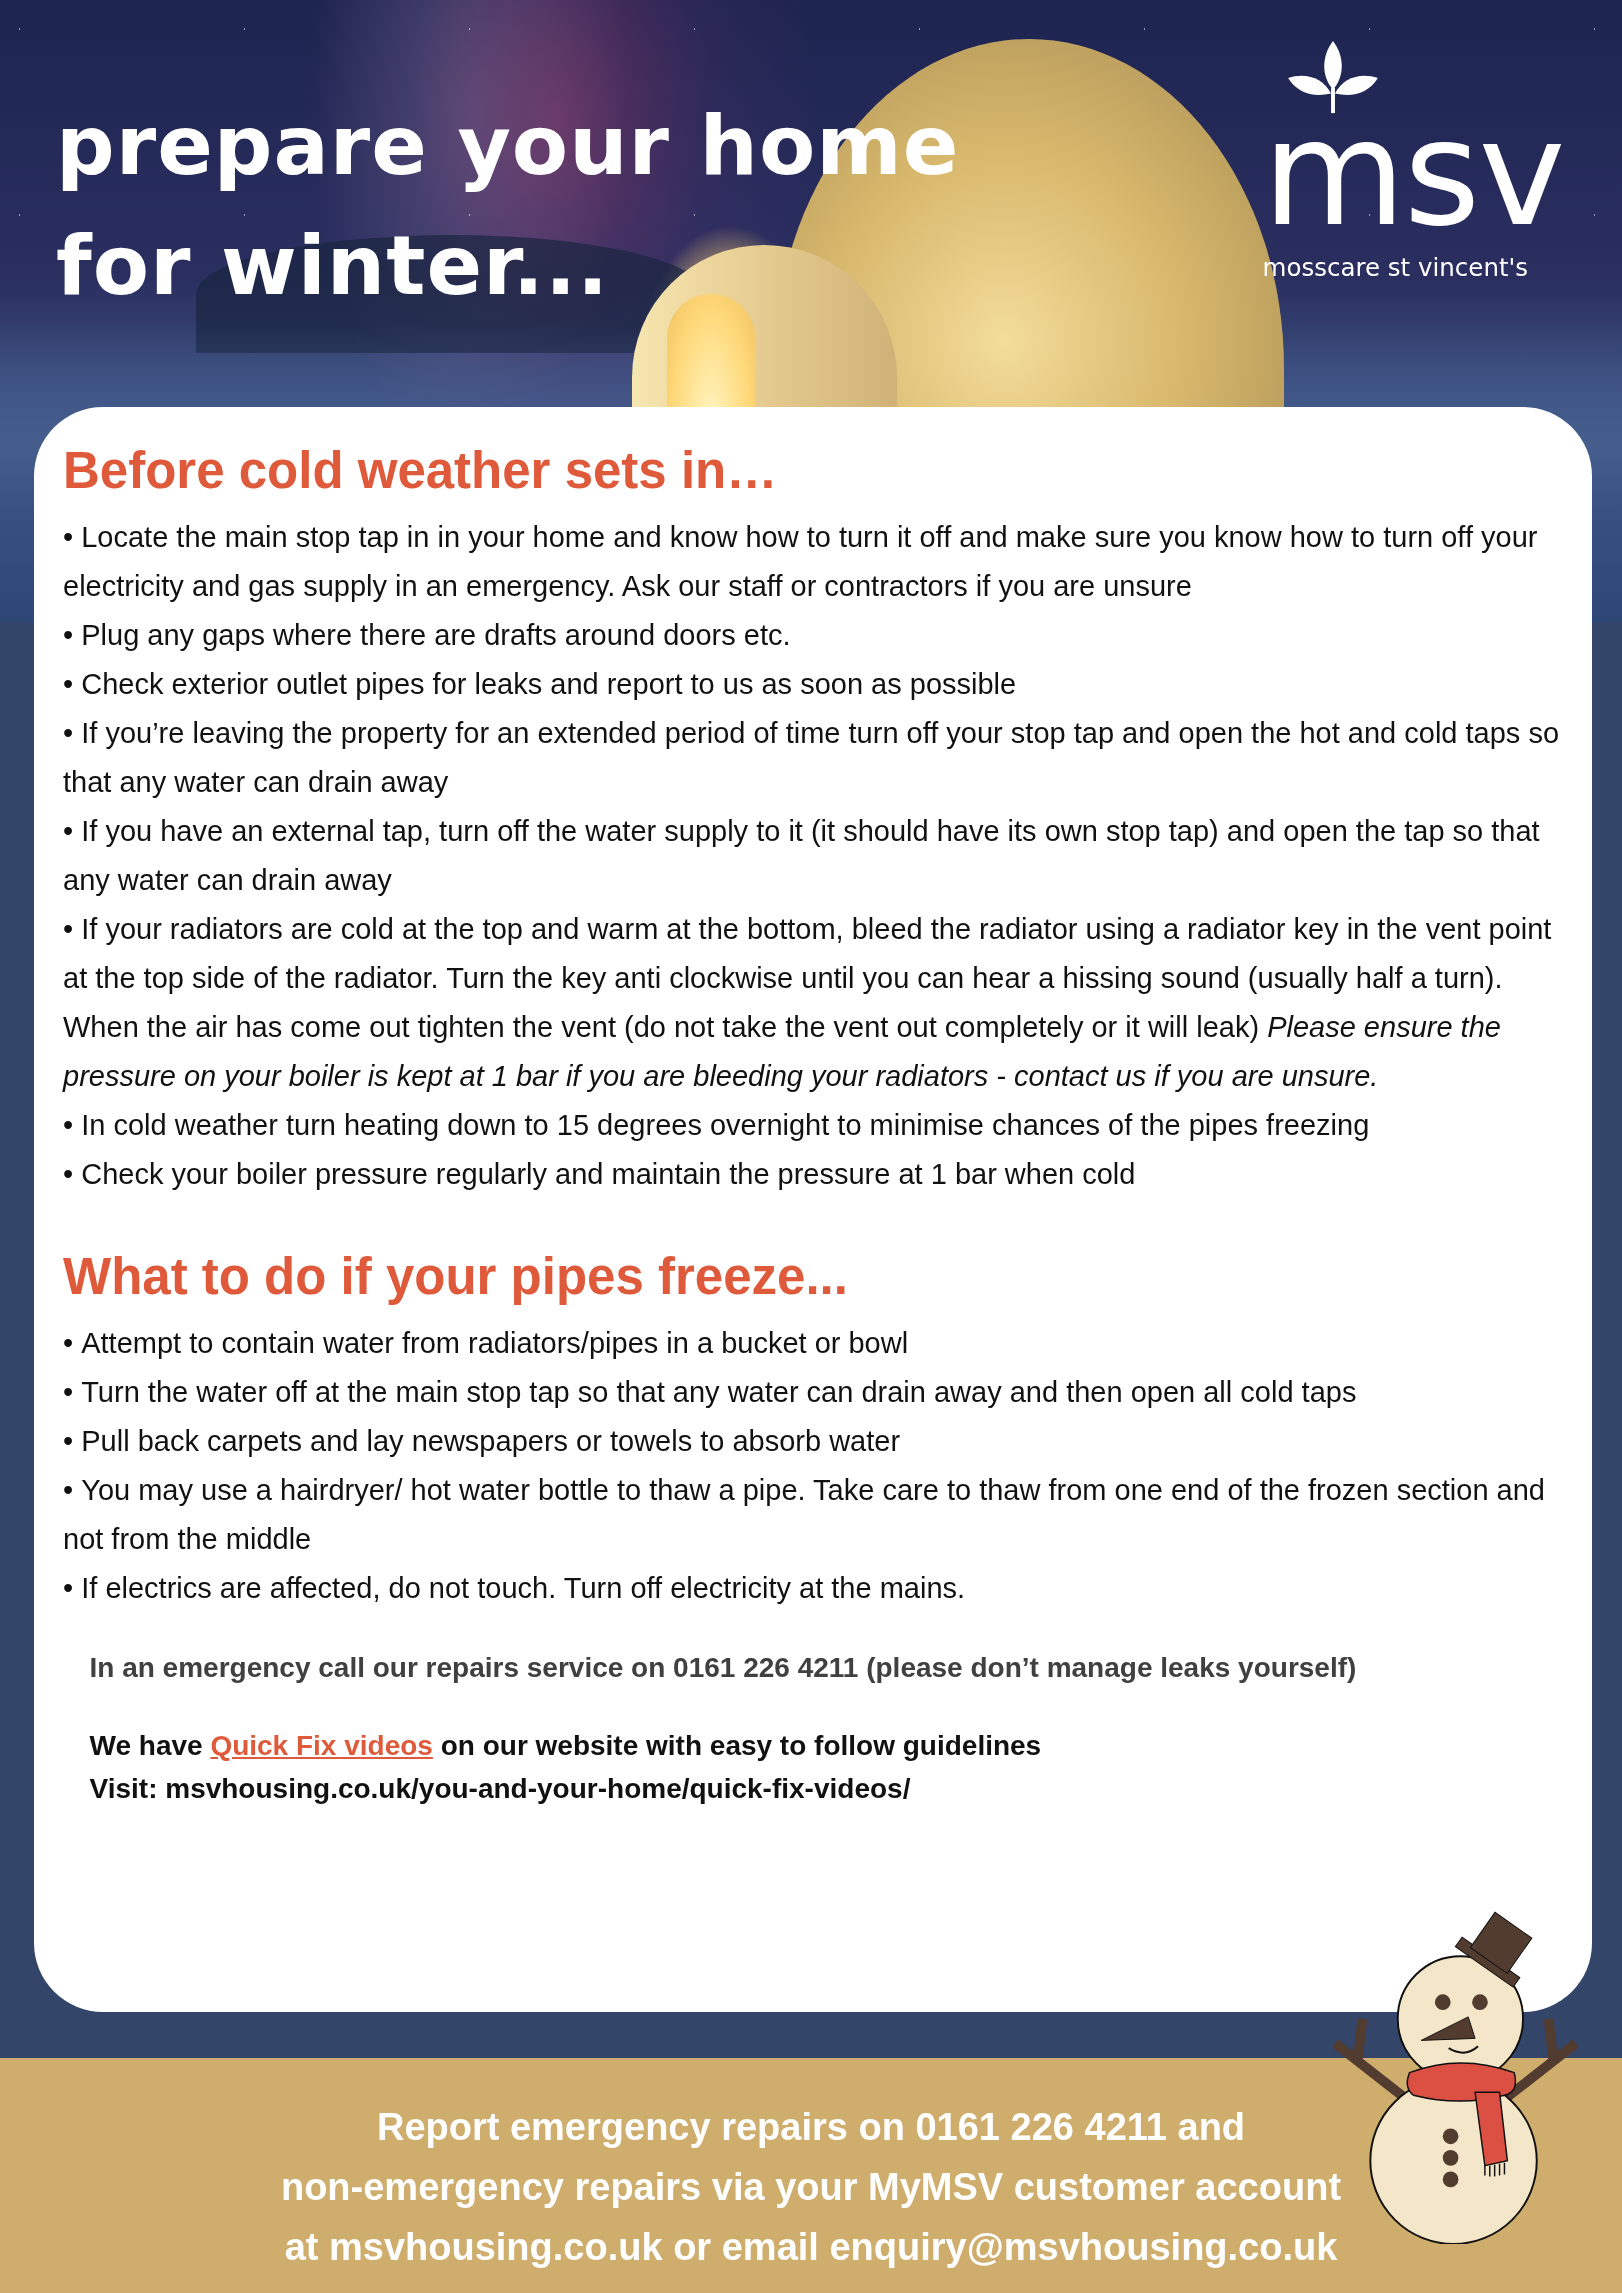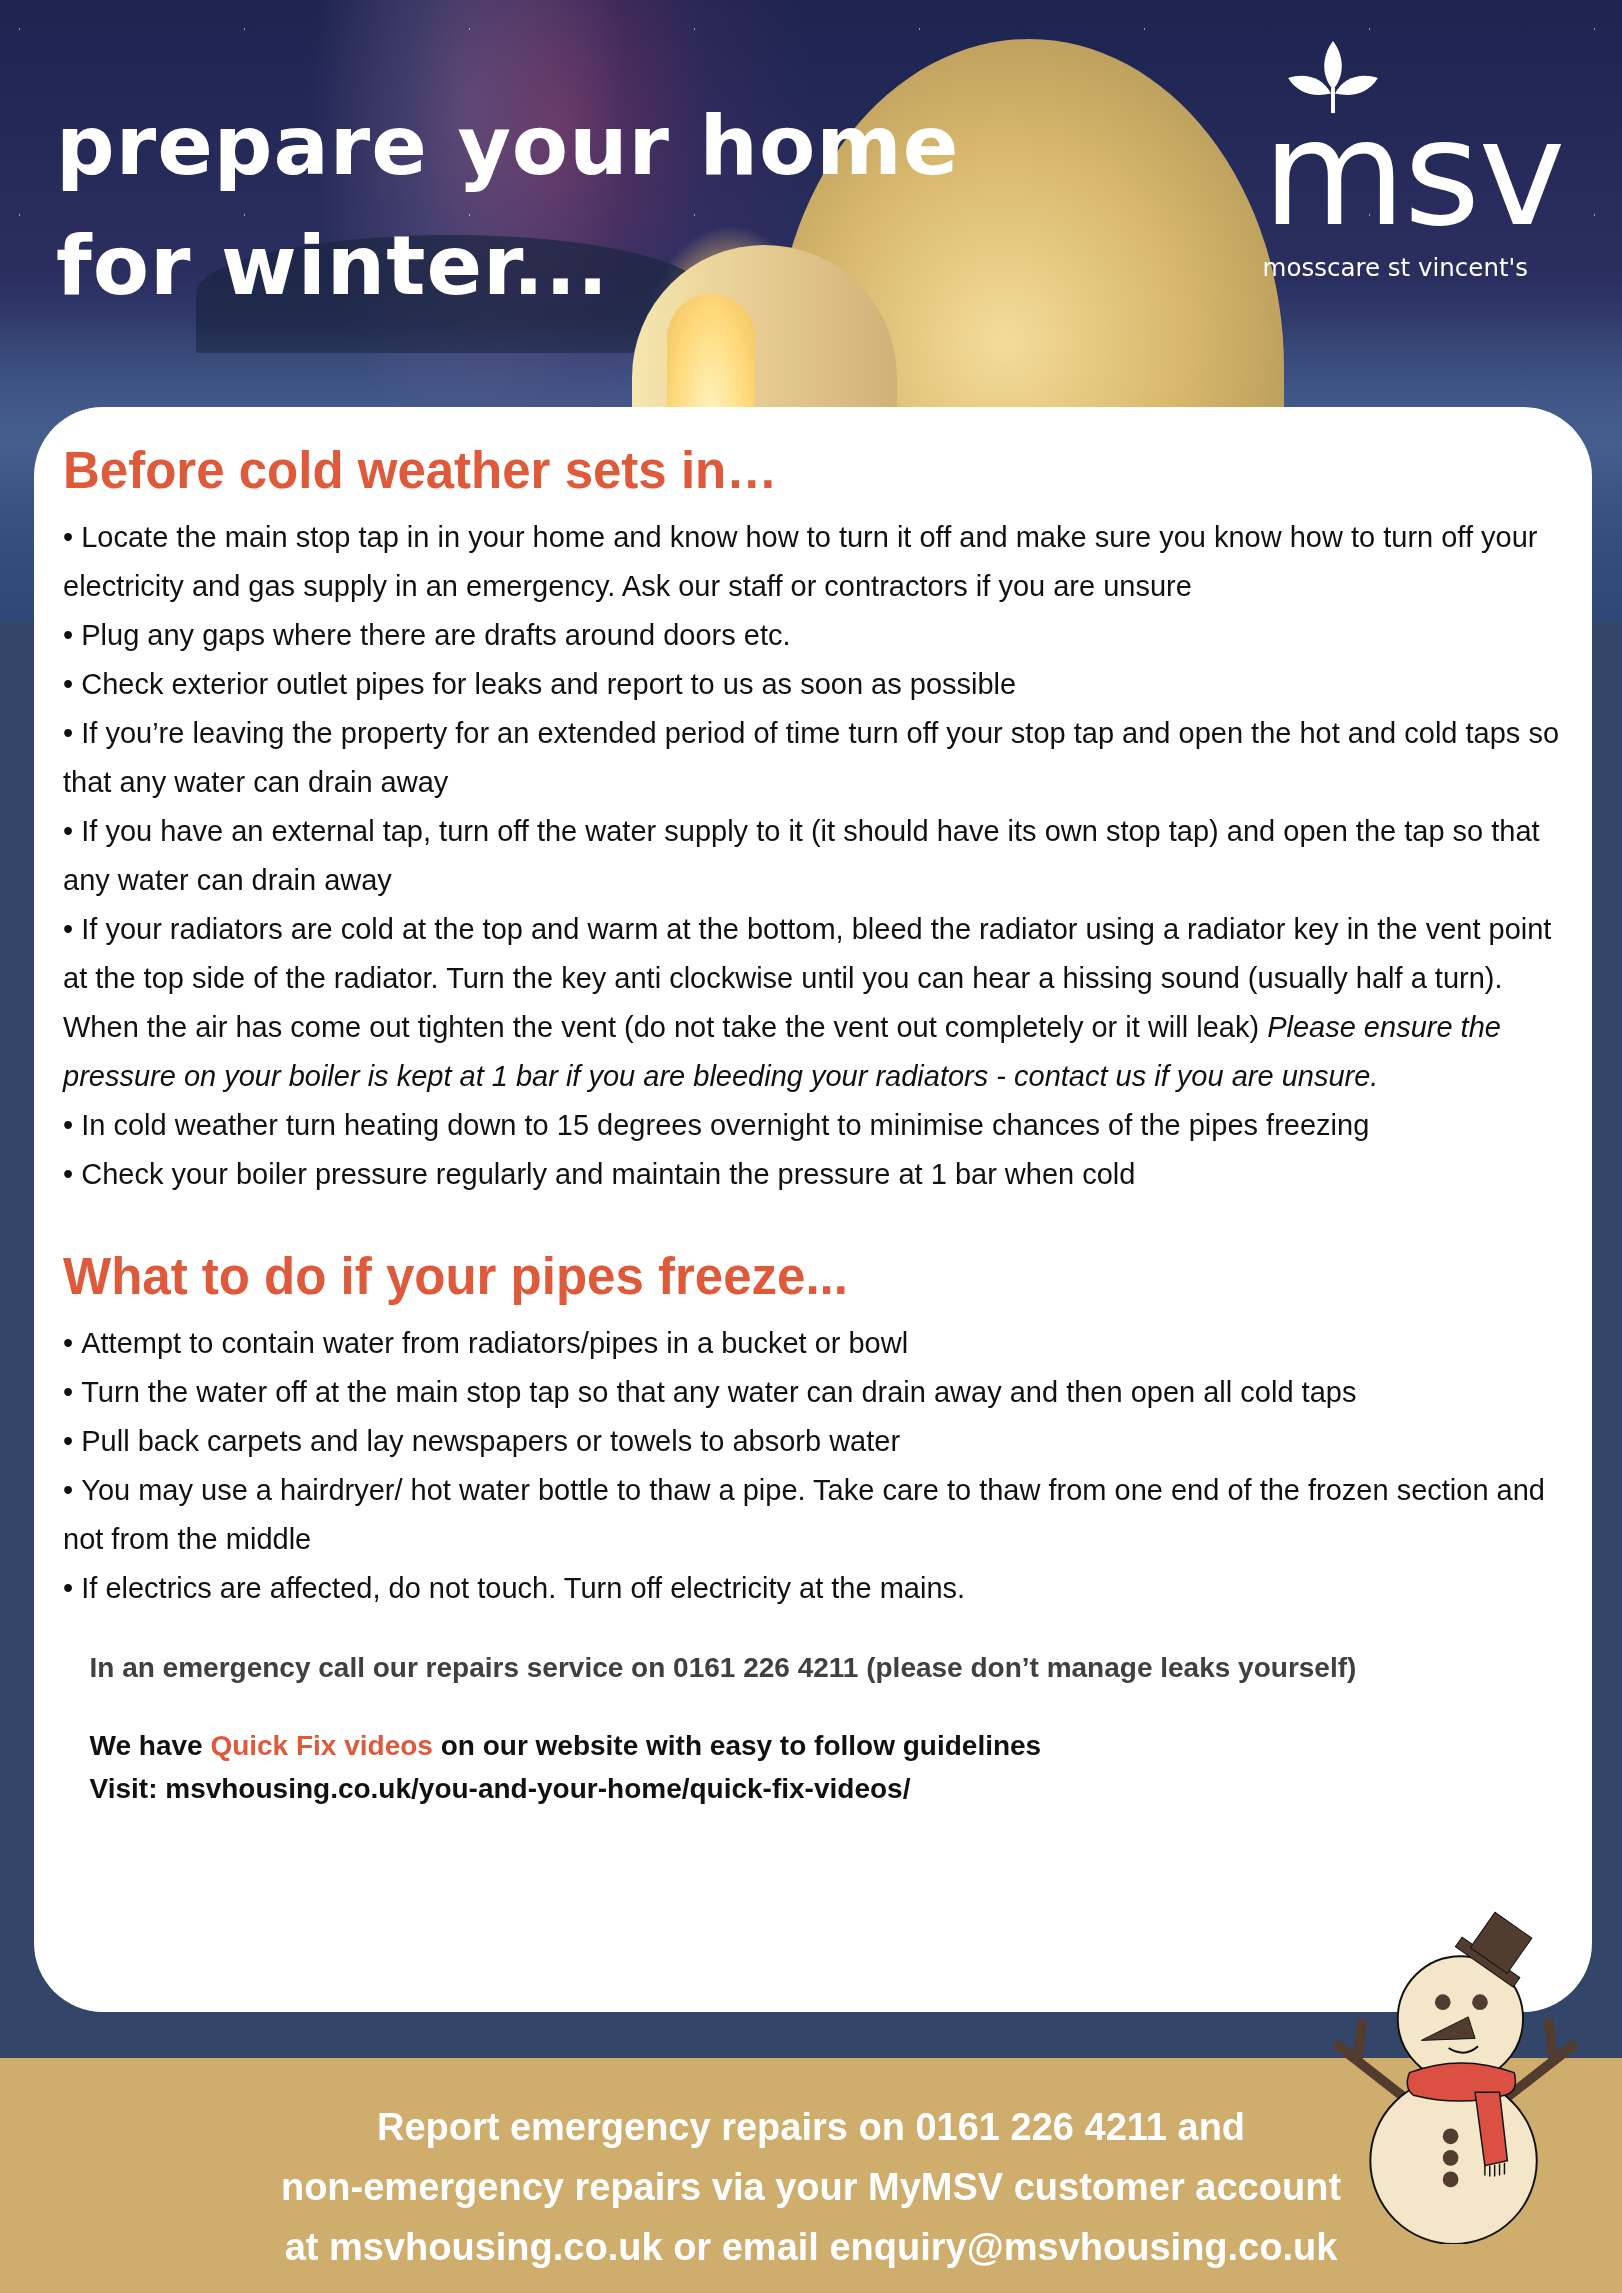--- a/index.html
+++ b/index.html
@@ -81,21 +81,21 @@
   .bullets li {
     font-size: 29px; line-height: 49px; color: #111; margin: 0;
   }
   .bullets li::before { content: "\2022\00a0"; }
   .italic { font-style: italic; }
   .section2 { margin-top: 43px; }
   .emergency {
     margin: 33px 0 0 26.5px; font-weight: bold; font-size: 28px; line-height: 43px; color: #404040;
   }
   .quickfix { margin: 35px 0 0 26.5px; font-weight: bold; font-size: 28px; line-height: 43px; color: #111; }
-  .quickfix .accent { color: #df5a3b; }
+  .quickfix .accent { color: #df5a3b; text-decoration: underline; }
   .footer {
     position: absolute; left: 0; top: 2058px; width: 1622px; height: 283px; background: #cead6d;
   }
   .footer-text {
     position: absolute; left: 0; top: 39px; width: 1622px; text-align: center;
     color: #fff; font-weight: bold; font-size: 38px; line-height: 60px;
   }
   .snowman { position: absolute; left: 1323px; top: 1872px; width: 265px; height: 372px; }
 </style>
 </head>

